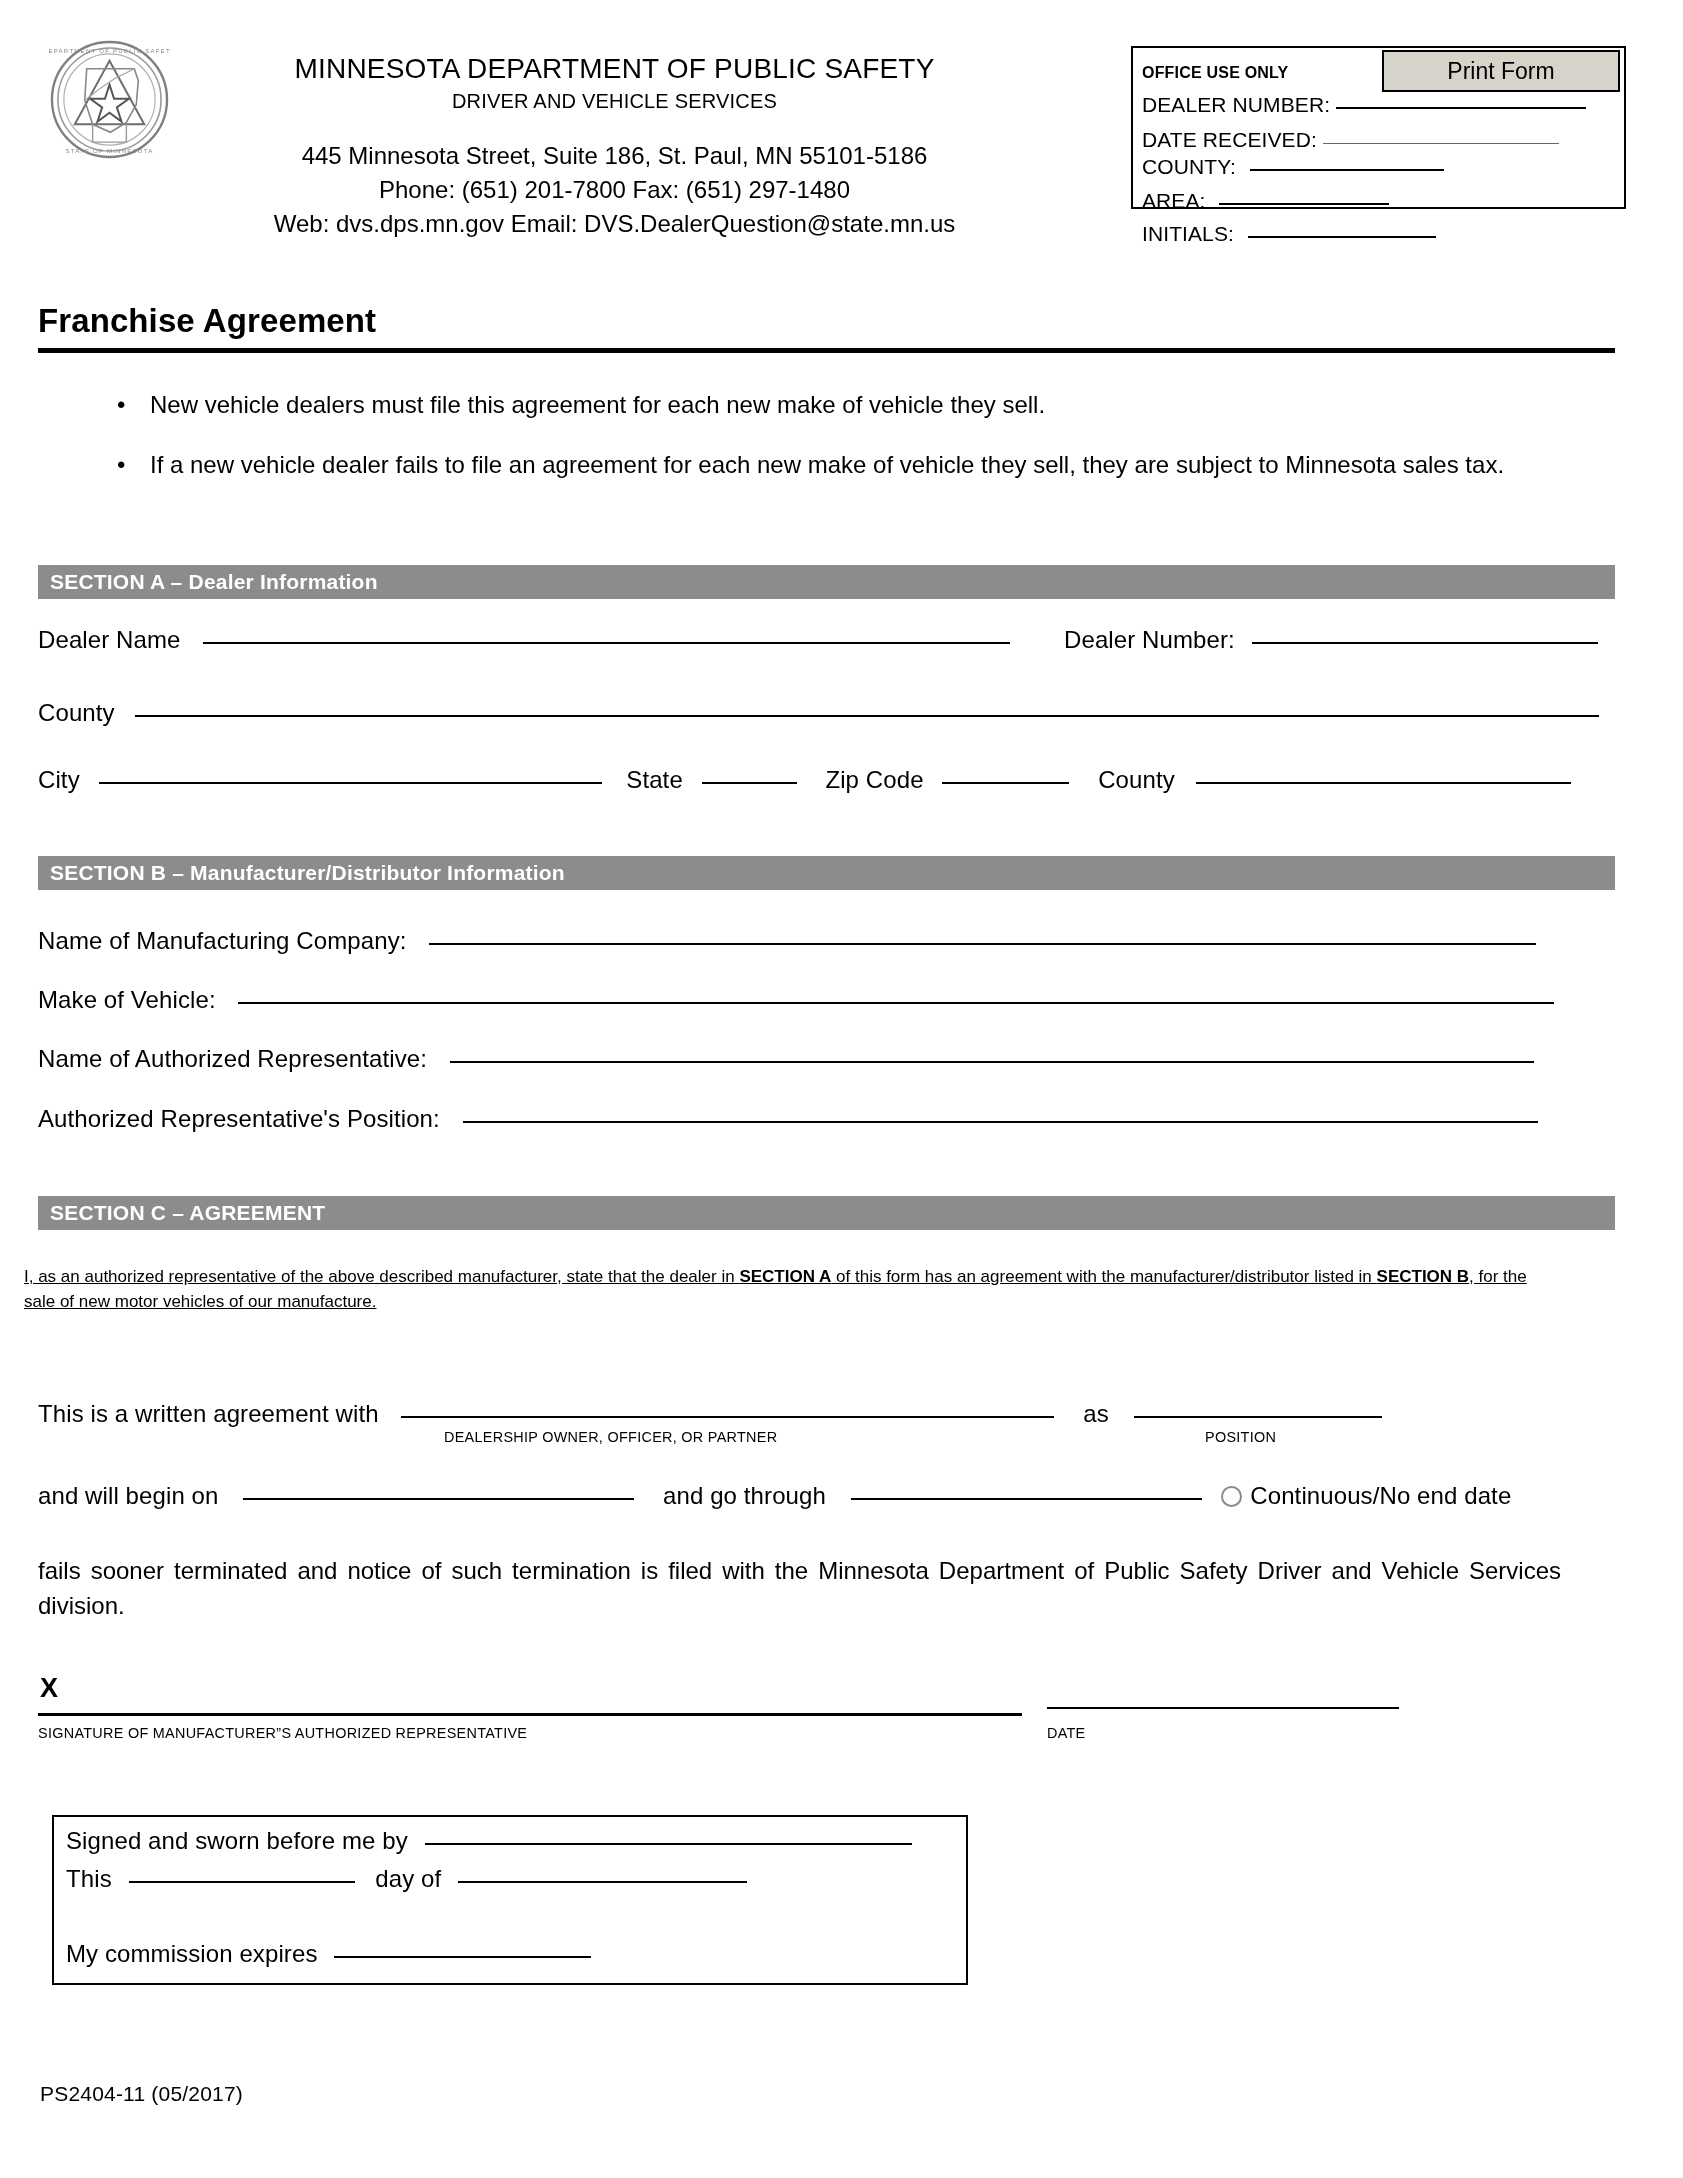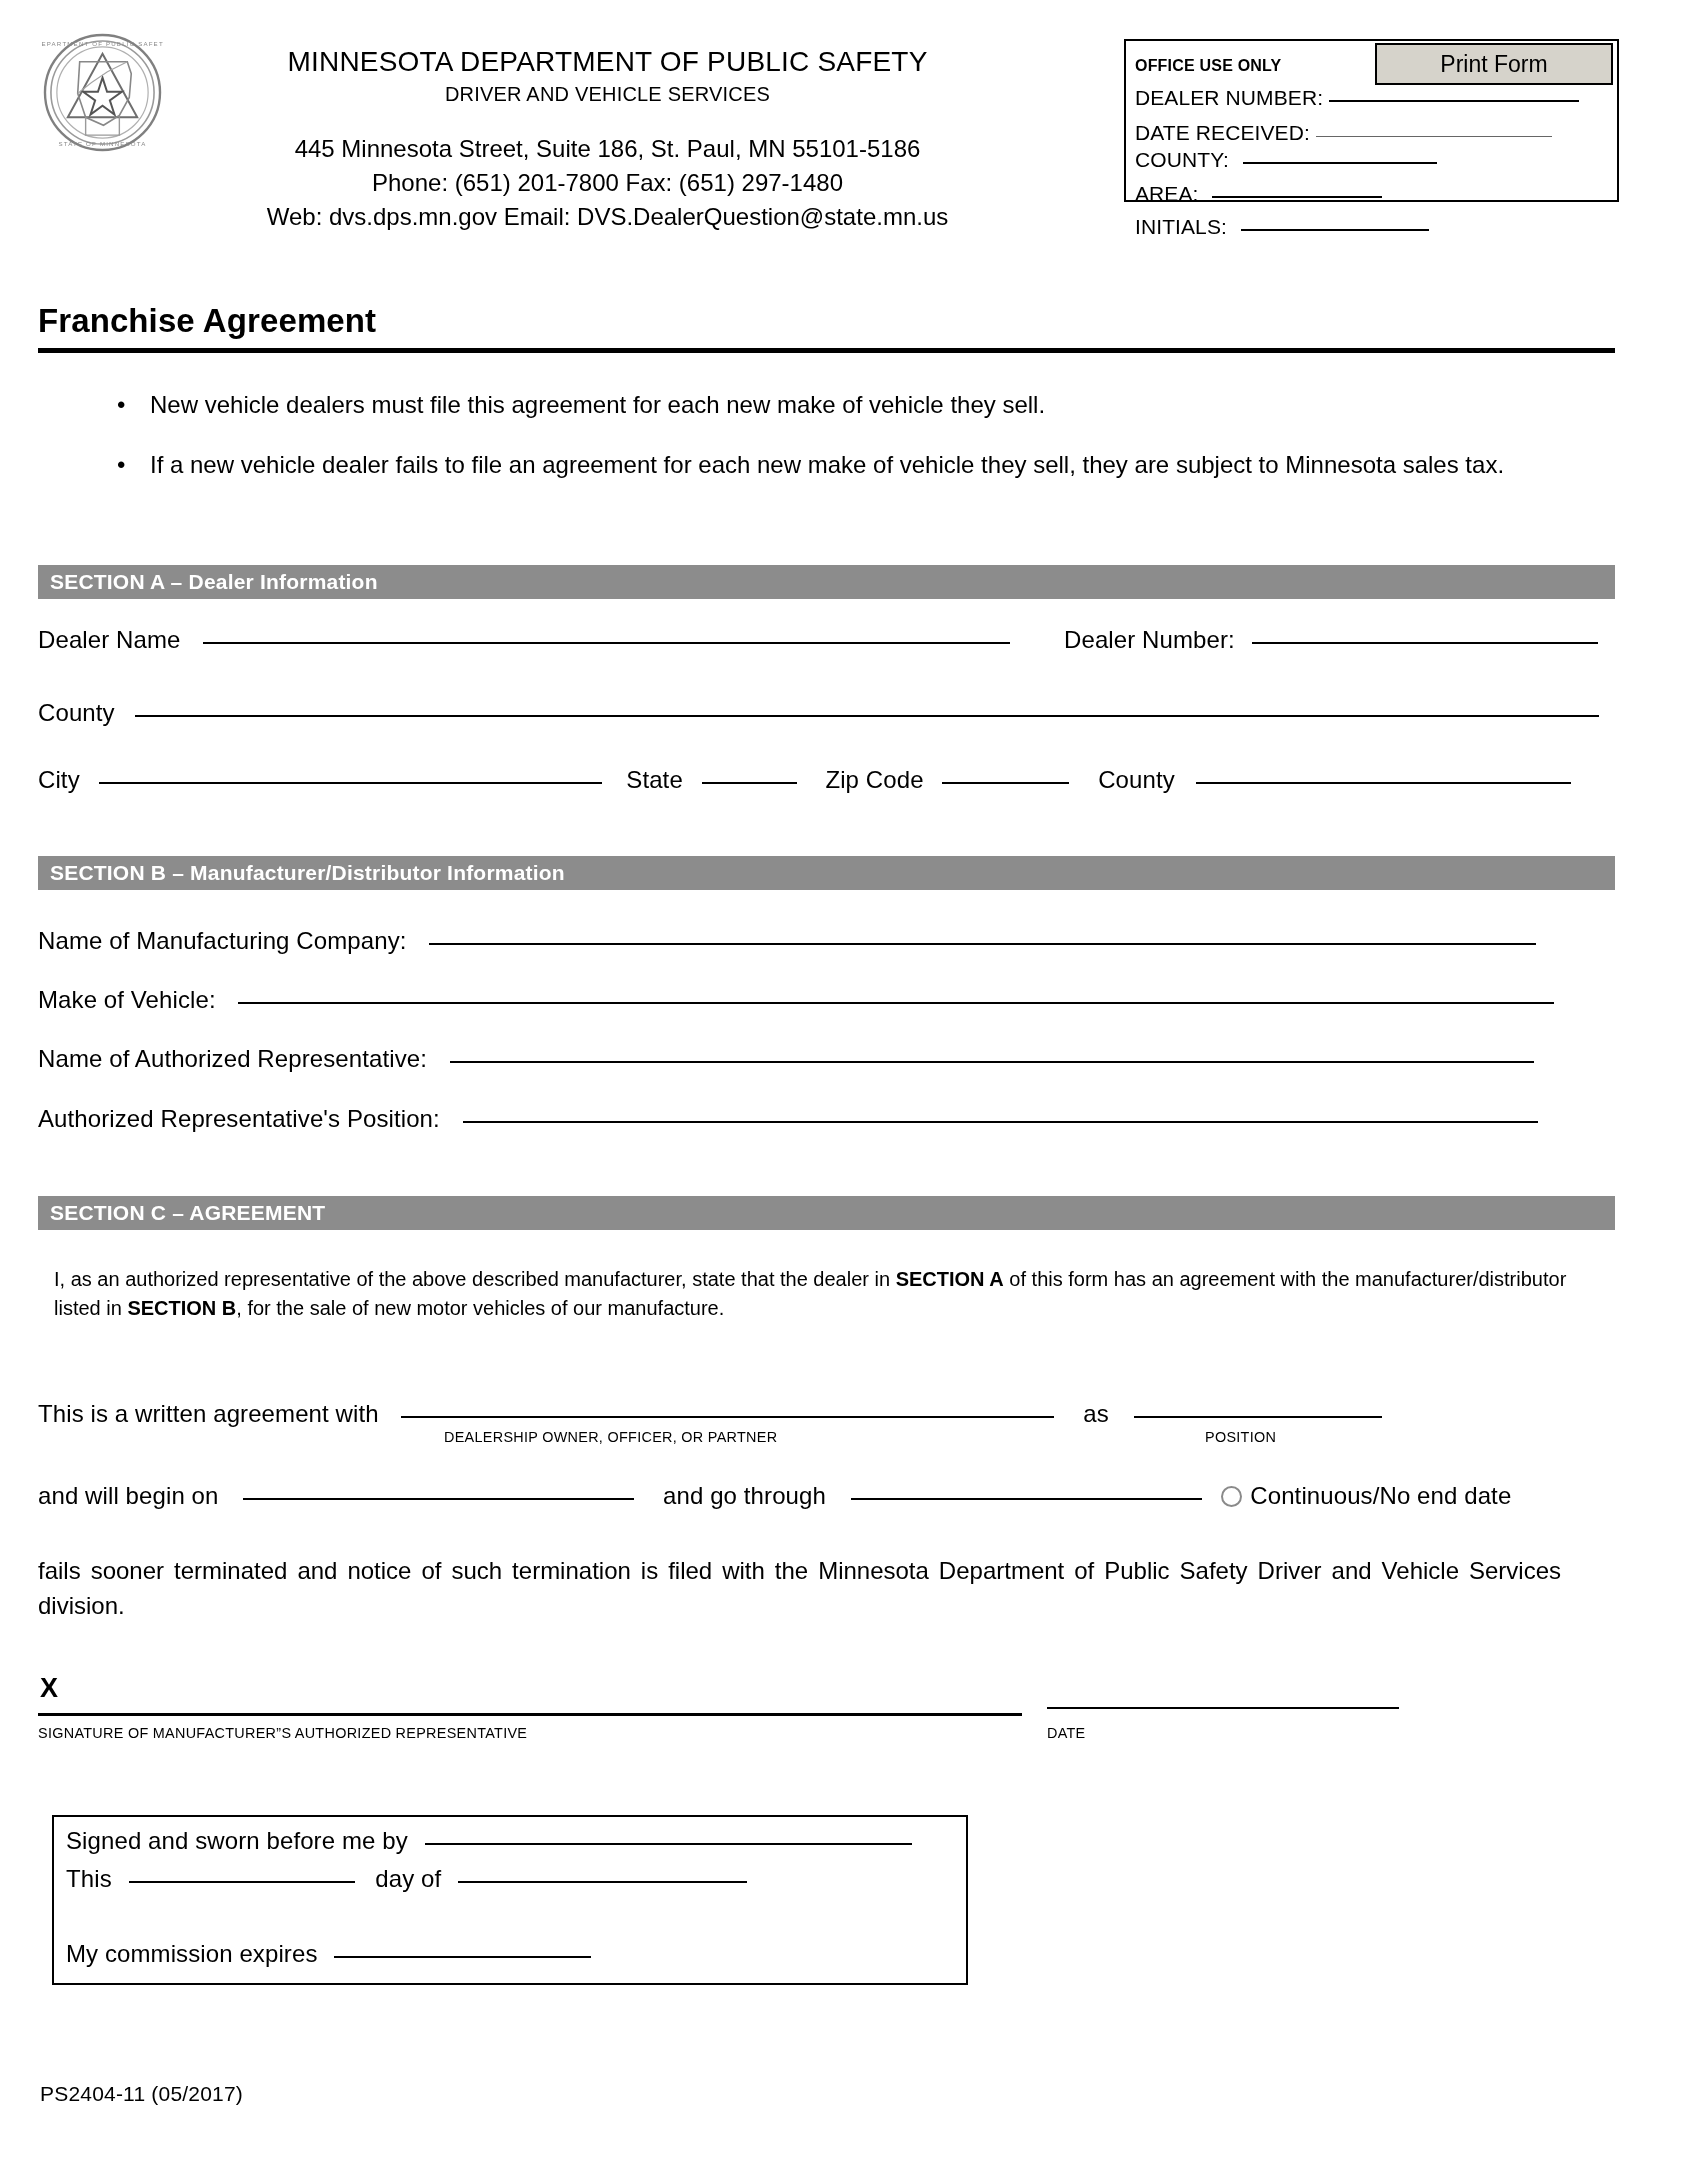--- a/index.html
+++ b/index.html
@@ -10,21 +10,21 @@
     background: #ffffff;
     font-family: "Liberation Sans", sans-serif;
     color: #000000;
     position: relative;
     overflow: hidden;
   }
   .page {
     position: relative;
     width: 1683px;
     height: 2178px;
-    padding: 4px;
+    padding: 11px;
   }
 
   
   .header {
     position: relative;
     height: 262px;
   }
   .seal {
     position: absolute;
     left: 38px;
@@ -170,26 +170,27 @@
     display: inline-block;
     border-bottom: 2.6px solid #000;
     vertical-align: 4px;
     height: 1px;
   }
   .rule.thin { border-bottom: 2px solid #000; }
 
   
   .sec-c-para {
     position: absolute;
-    left: 54px;
+    left: 24px;
     top: 1265px;
     width: 1515px;
-    font-size: 20px;
+    font-size: 17px;
     line-height: 1.45;
     text-align: left;
+    text-decoration: underline;
   }
   .sec-c-para b { font-weight: bold; }
 
   .caption {
     position: absolute;
     font-size: 14.4px;
     letter-spacing: 0.3px;
     text-align: left;
   }
 

